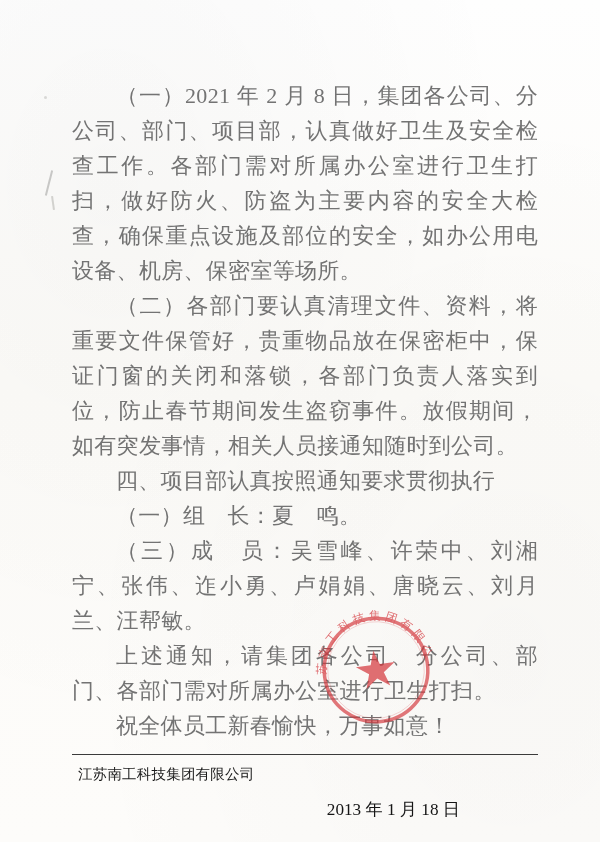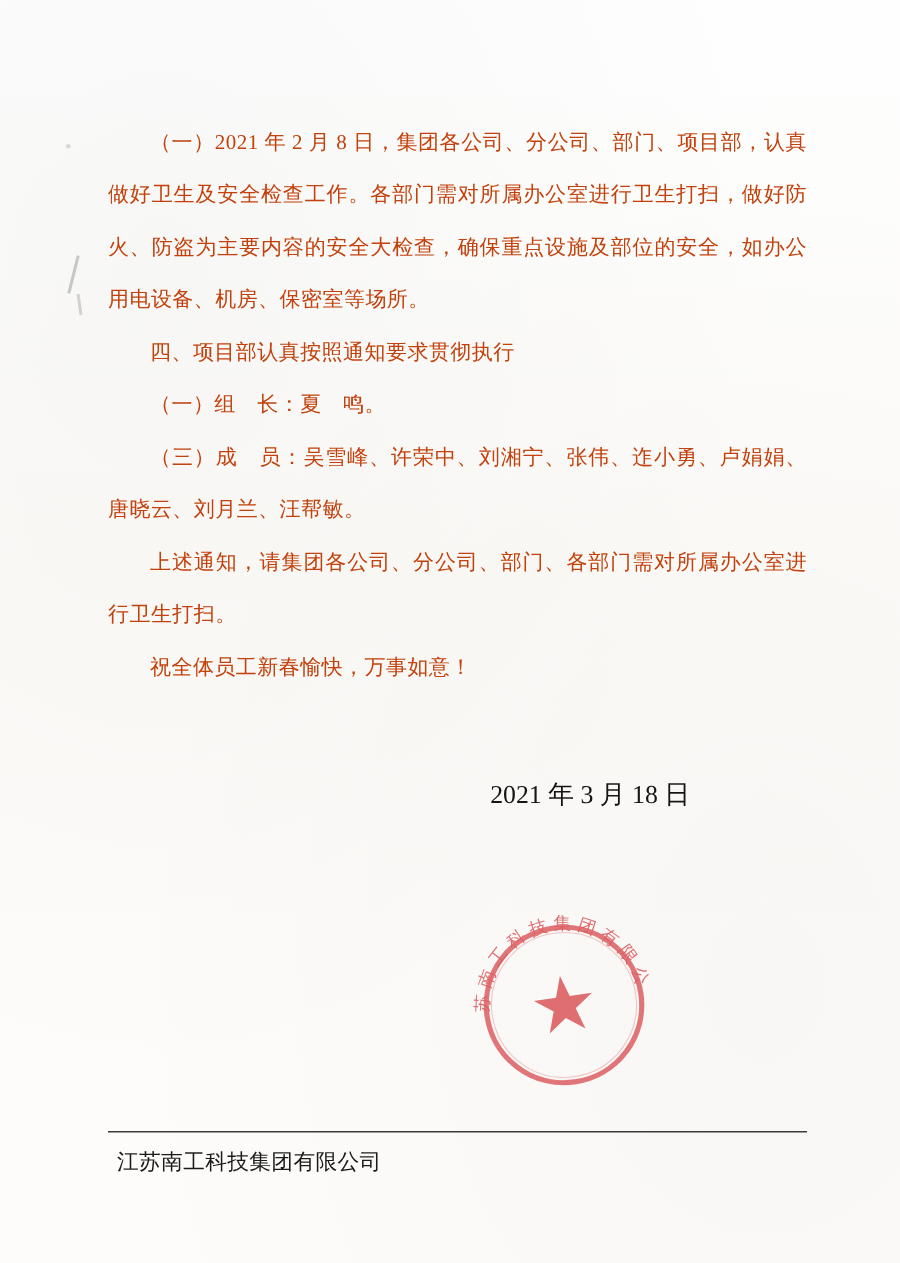--- a/index.html
+++ b/index.html
@@ -53,27 +53,27 @@
     border-radius: 50%;
     background: rgba(120,120,115,0.25);
   }
   .content {
     position: relative;
     padding: 78px 62px 0 72px;
     box-sizing: border-box;
   }
   p.para {
     margin: 0 0 0 0;
-    font-size: 14px;
+    font-size: 22px;
     line-height: 35px;
     letter-spacing: 0.3px;
     text-align: justify;
     text-justify: inter-ideograph;
     text-indent: 2em;
-    color: #c2410c;
+    color: #737373;
     font-family: "Liberation Serif", "DejaVu Serif", serif;
   }
   p.para + p.para {
     margin-top: 0px;
   }
   .sect-head {
     text-indent: 2em;
   }
   .date-line {
     margin-top: 52px;
@@ -123,27 +123,28 @@
 <body>
 
 <div class="page">
   <div class="paper-tone"></div>
   <div class="scan-mark m1"></div>
   <div class="scan-mark m2"></div>
   <div class="scan-mark m3"></div>
 
   <div class="content">
     <p class="para">（一）2021 年 2 月 8 日，集团各公司、分公司、部门、项目部，认真做好卫生及安全检查工作。各部门需对所属办公室进行卫生打扫，做好防火、防盗为主要内容的安全大检查，确保重点设施及部位的安全，如办公用电设备、机房、保密室等场所。</p>
+    <p class="para">（二）各部门要认真清理文件、资料，将重要文件保管好，贵重物品放在保密柜中，保证门窗的关闭和落锁，各部门负责人落实到位，防止春节期间发生盗窃事件。放假期间，如有突发事情，相关人员接通知随时到公司。</p>
     <p class="para sect-head">四、项目部认真按照通知要求贯彻执行</p>
     <p class="para">（一）组　长：夏　鸣。</p>
     <p class="para">（三）成　员：吴雪峰、许荣中、刘湘宁、张伟、迮小勇、卢娟娟、唐晓云、刘月兰、汪帮敏。</p>
     <p class="para">上述通知，请集团各公司、分公司、部门、各部门需对所属办公室进行卫生打扫。</p>
     <p class="para">祝全体员工新春愉快，万事如意！</p>
 
-    <div class="date-line">2021 年 3 月 18 日</div>
+    <div class="date-line">2013 年 1 月 18 日</div>
   </div>
 
   <svg class="seal" viewBox="0 0 200 200">
     <defs>
       <path id="sealArc" d="M 28,100 A 72,72 0 0 1 172,100" fill="none"></path>
     </defs>
     <g transform="rotate(-8 100 100)">
       <circle cx="100" cy="100" r="74" fill="none" stroke="#d4343a" stroke-width="5" opacity="0.85"></circle>
       <circle cx="100" cy="100" r="69" fill="none" stroke="#d4343a" stroke-width="1" opacity="0.35"></circle>
       <g fill="#d4343a" opacity="0.9">

